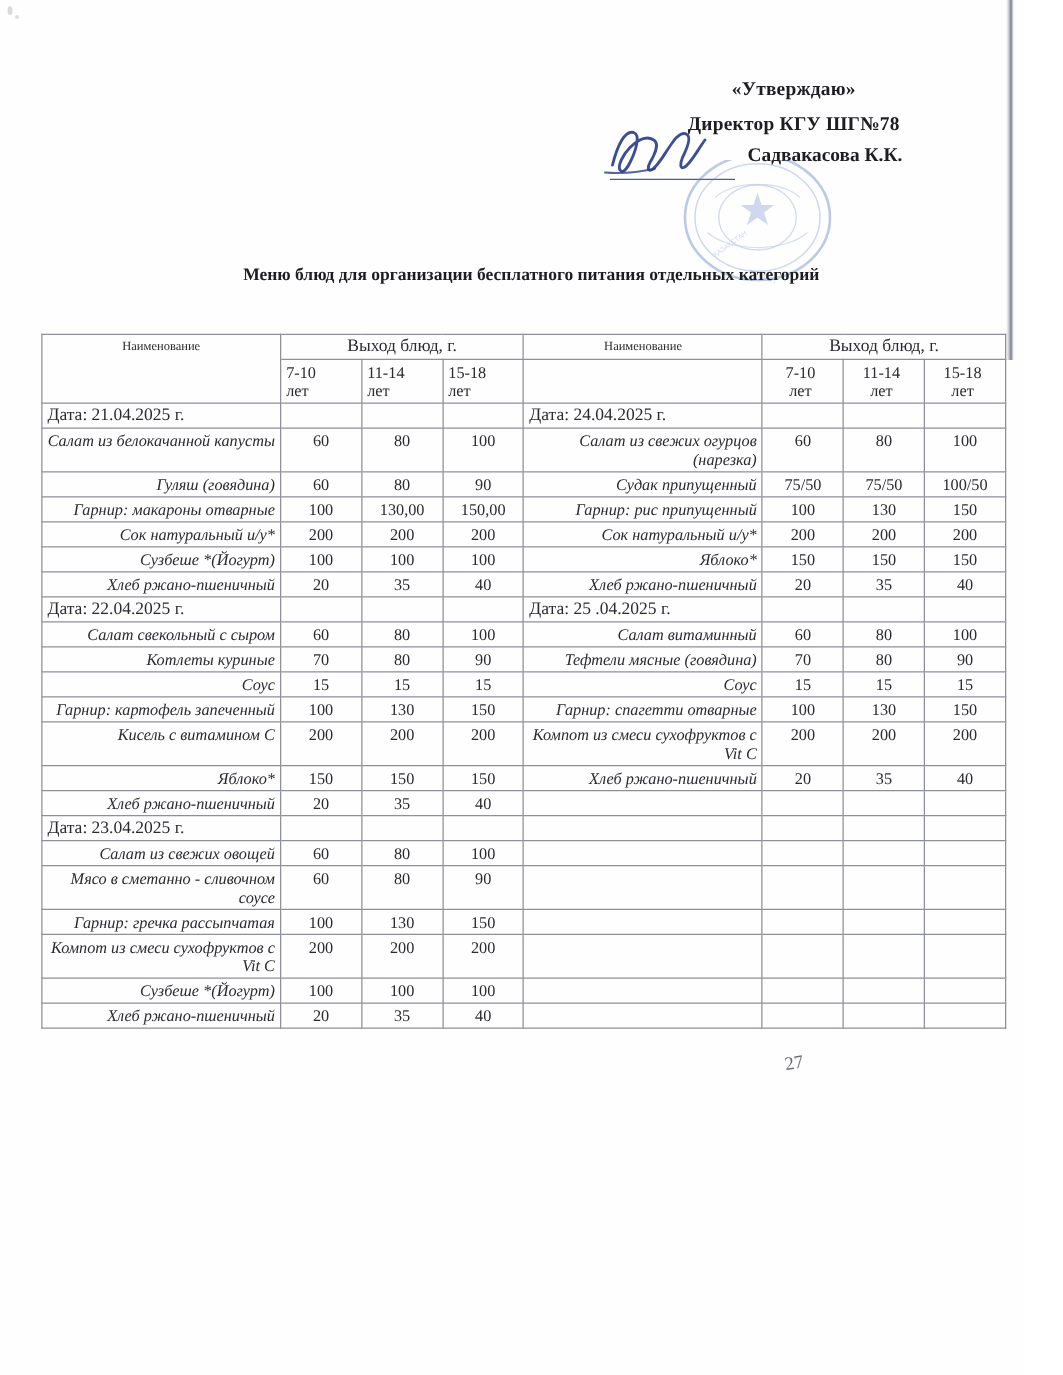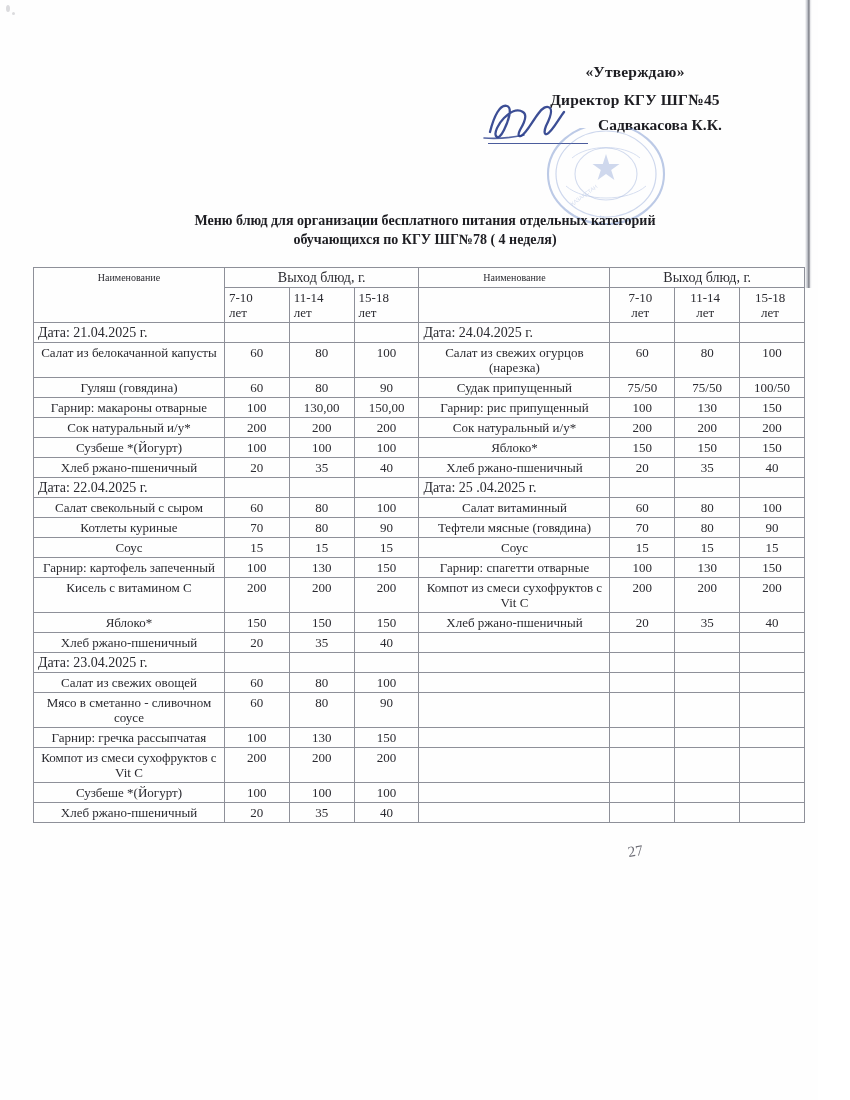--- a/index.html
+++ b/index.html
@@ -165,23 +165,24 @@
   .date-cell {
     font-weight: bold;
     font-size: 14px;
     color: #17171c;
     padding: 9px 4px 9px 8px;
     vertical-align: middle;
   }
   .blank-cell { }
 
   .dish {
-    text-align: center;
+    text-align: right;
     padding-left: 6px;
     color: #2c2c33;
+    font-style: italic;
   }
   .qty {
     text-align: center;
     color: #3a3a42;
   }
 
   .pencil-mark {
     position: absolute;
     left: 628px;
     top: 843px;
@@ -196,21 +197,21 @@
 <body>
 
 <div id="page">
 
   <div class="scan-edge-right"></div>
   <div class="scan-speck" style="left:6px;  top:5px;  width:4px; height:7px;"></div>
   <div class="scan-speck" style="left:12px; top:12px; width:3px; height:3px;"></div>
 
   <div class="approval">
     <span class="ln1">«Утверждаю»</span>
-    <span class="ln2">Директор  КГУ ШГ№45</span>
+    <span class="ln2">Директор  КГУ ШГ№78</span>
   </div>
 
   <div class="approval-sign-row">
     <svg class="signature" viewBox="0 0 120 46" aria-hidden="true">
       <path d="M10,34 C14,18 20,6 27,8 C33,10 28,24 24,32 C21,38 18,41 16,38 C14,35 18,26 24,20
                C30,14 37,10 43,14 C48,17 43,27 40,32 C38,36 38,39 41,38 C46,36 52,24 58,16
                C62,10 67,7 70,10 C73,13 69,22 66,28 C64,33 64,37 67,36 C72,34 78,22 84,14" fill="none" stroke="#2b3f8c" stroke-width="2.3" stroke-linecap="round" stroke-linejoin="round" opacity=".92"></path>
       <path d="M4,40 C16,41 30,40 44,37" fill="none" stroke="#2b3f8c" stroke-width="1.6" stroke-linecap="round" opacity=".8"></path>
     </svg>
     <div class="sig-line"></div>
@@ -231,21 +232,20 @@
       </g>
       <g opacity=".5" fill="#5f7fc4" font-size="5.5" font-family="Liberation Sans, sans-serif">
         <text transform="rotate(-36) translate(-46,6)">ҚАЗАҚСТАН</text>
         <text transform="rotate(22) translate(10,44)">МЕКТЕП</text>
       </g>
     </g>
   </svg>
 
   <div class="doc-title">
     <span>Меню блюд для организации бесплатного питания отдельных категорий</span>
-    <span class="t2">обучающихся по КГУ ШГ№78 ( 4 неделя)</span>
   </div>
 
   <table class="menu-table">
     <colgroup>
       <col class="c-name">
         <col class="c-age">
         <col class="c-age">
         <col class="c-age">
       <col class="c-name">
         <col class="c-age">

